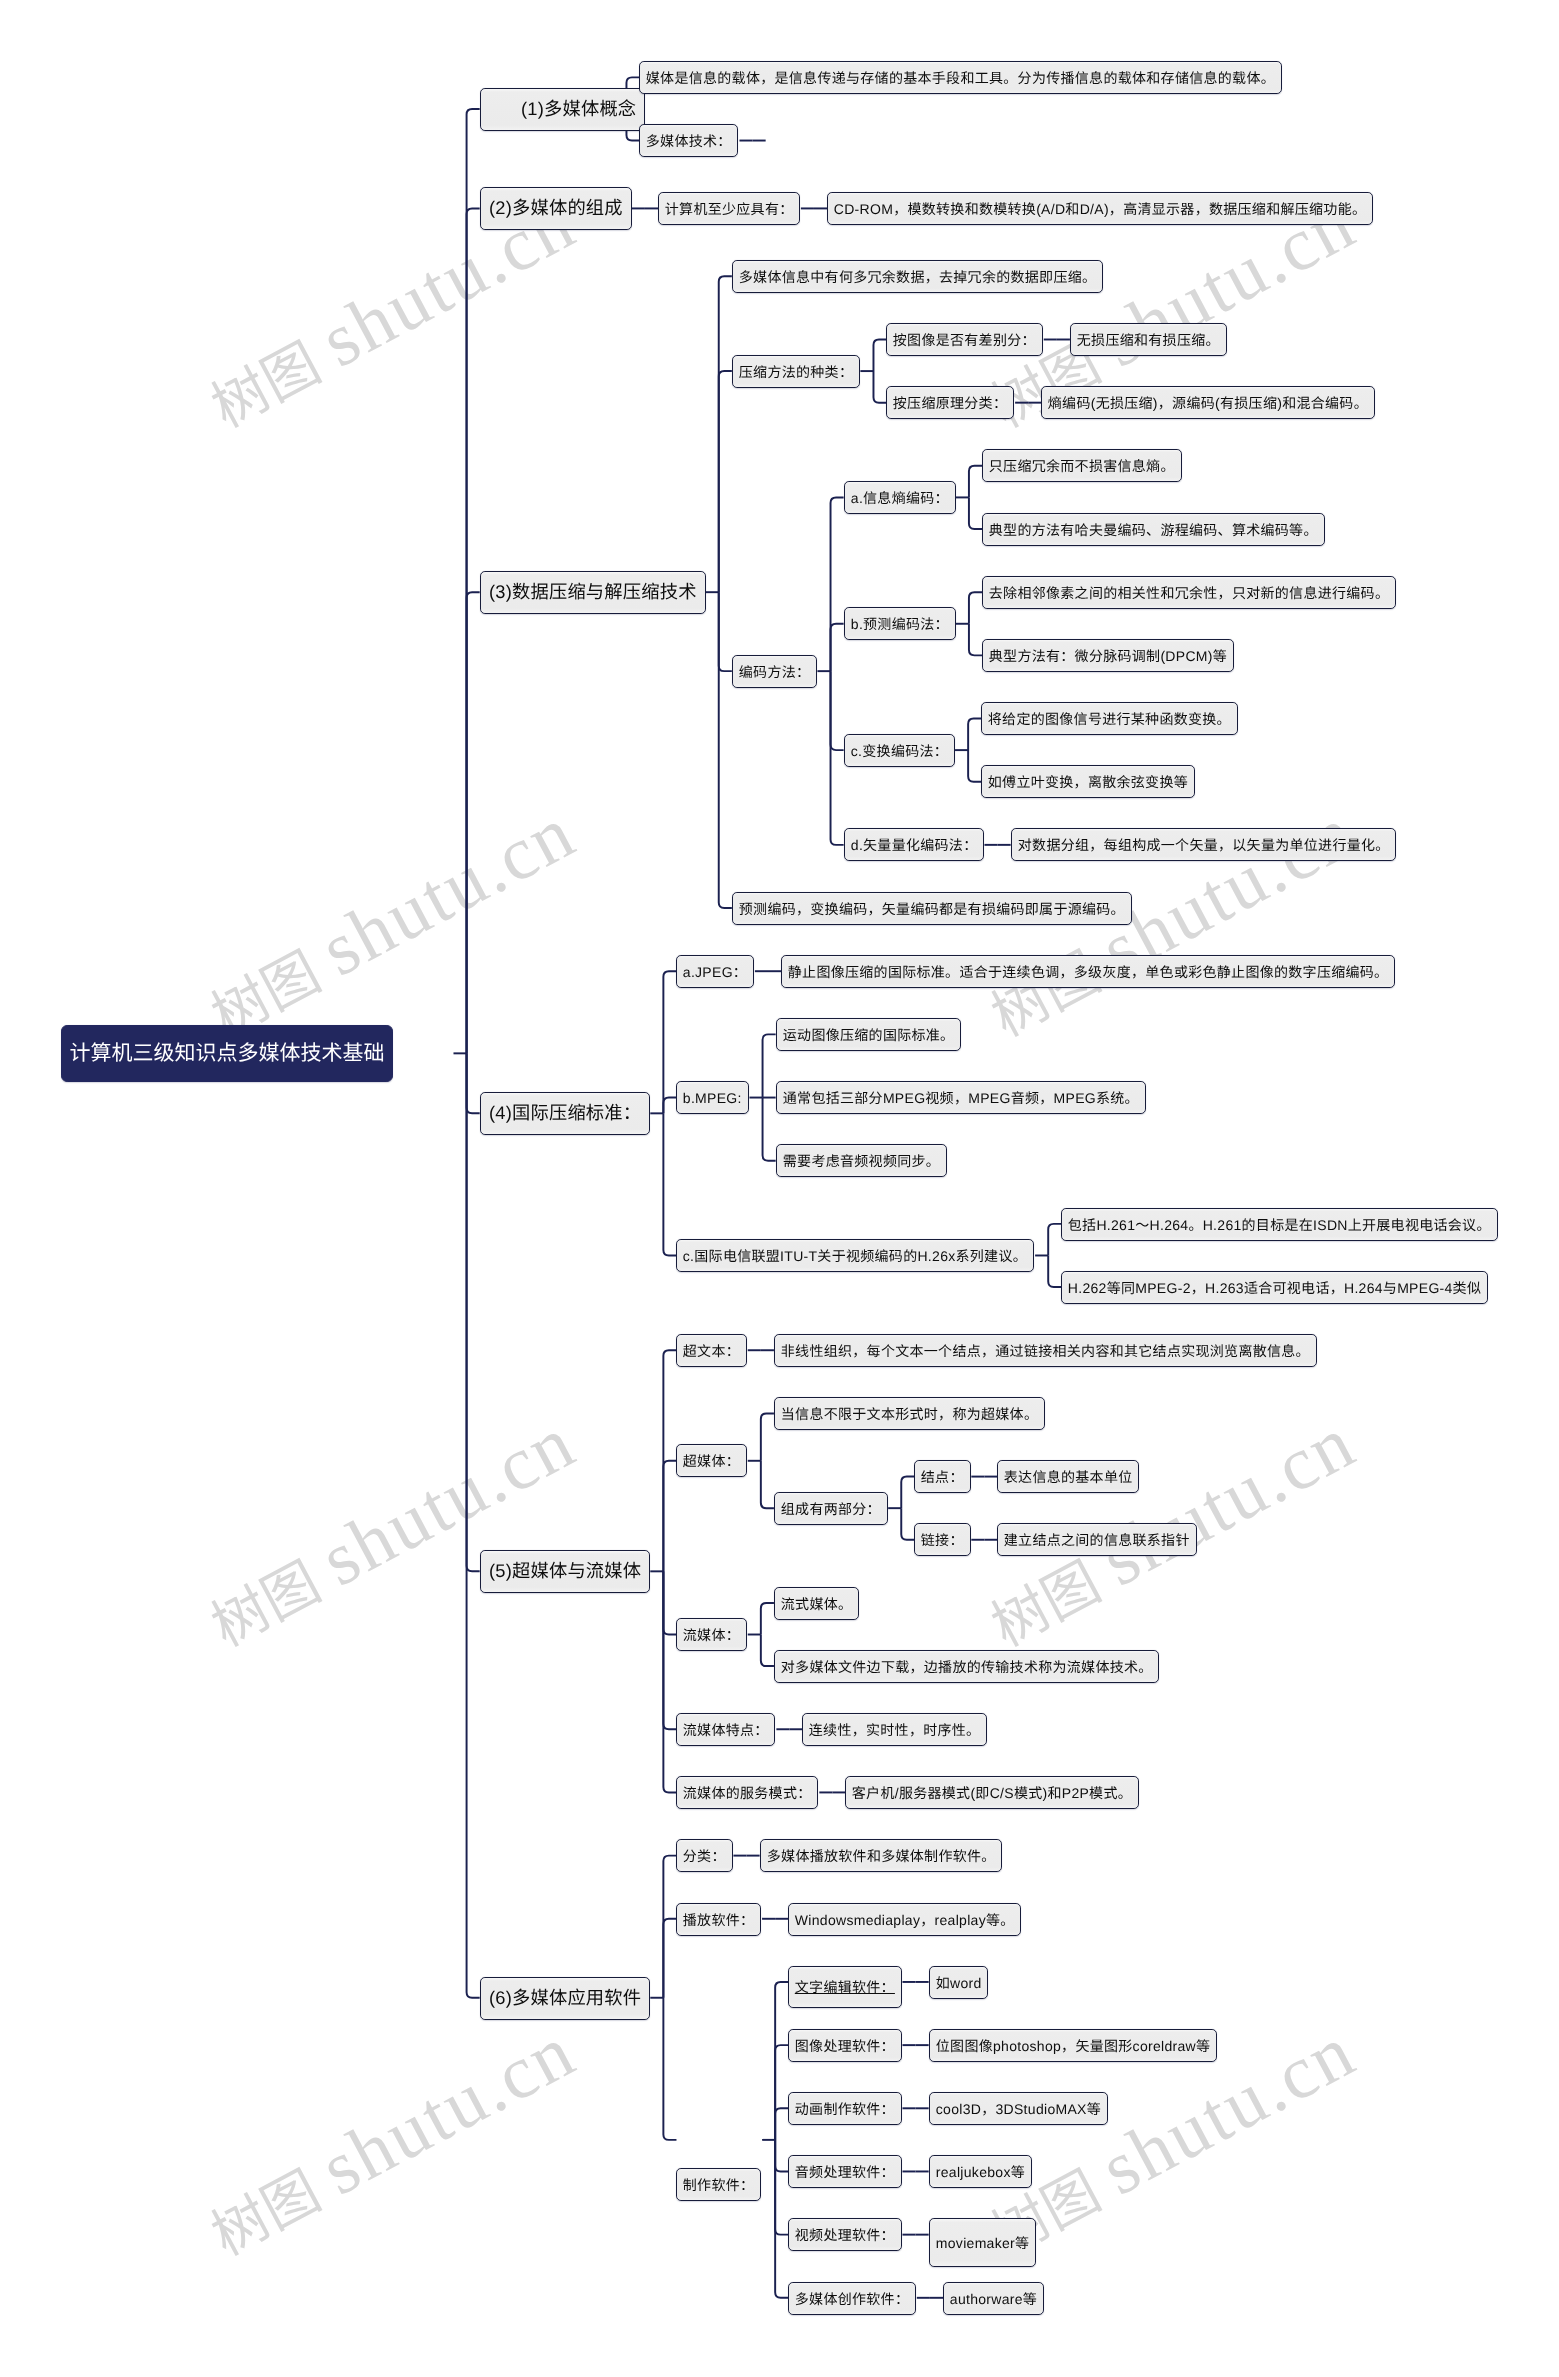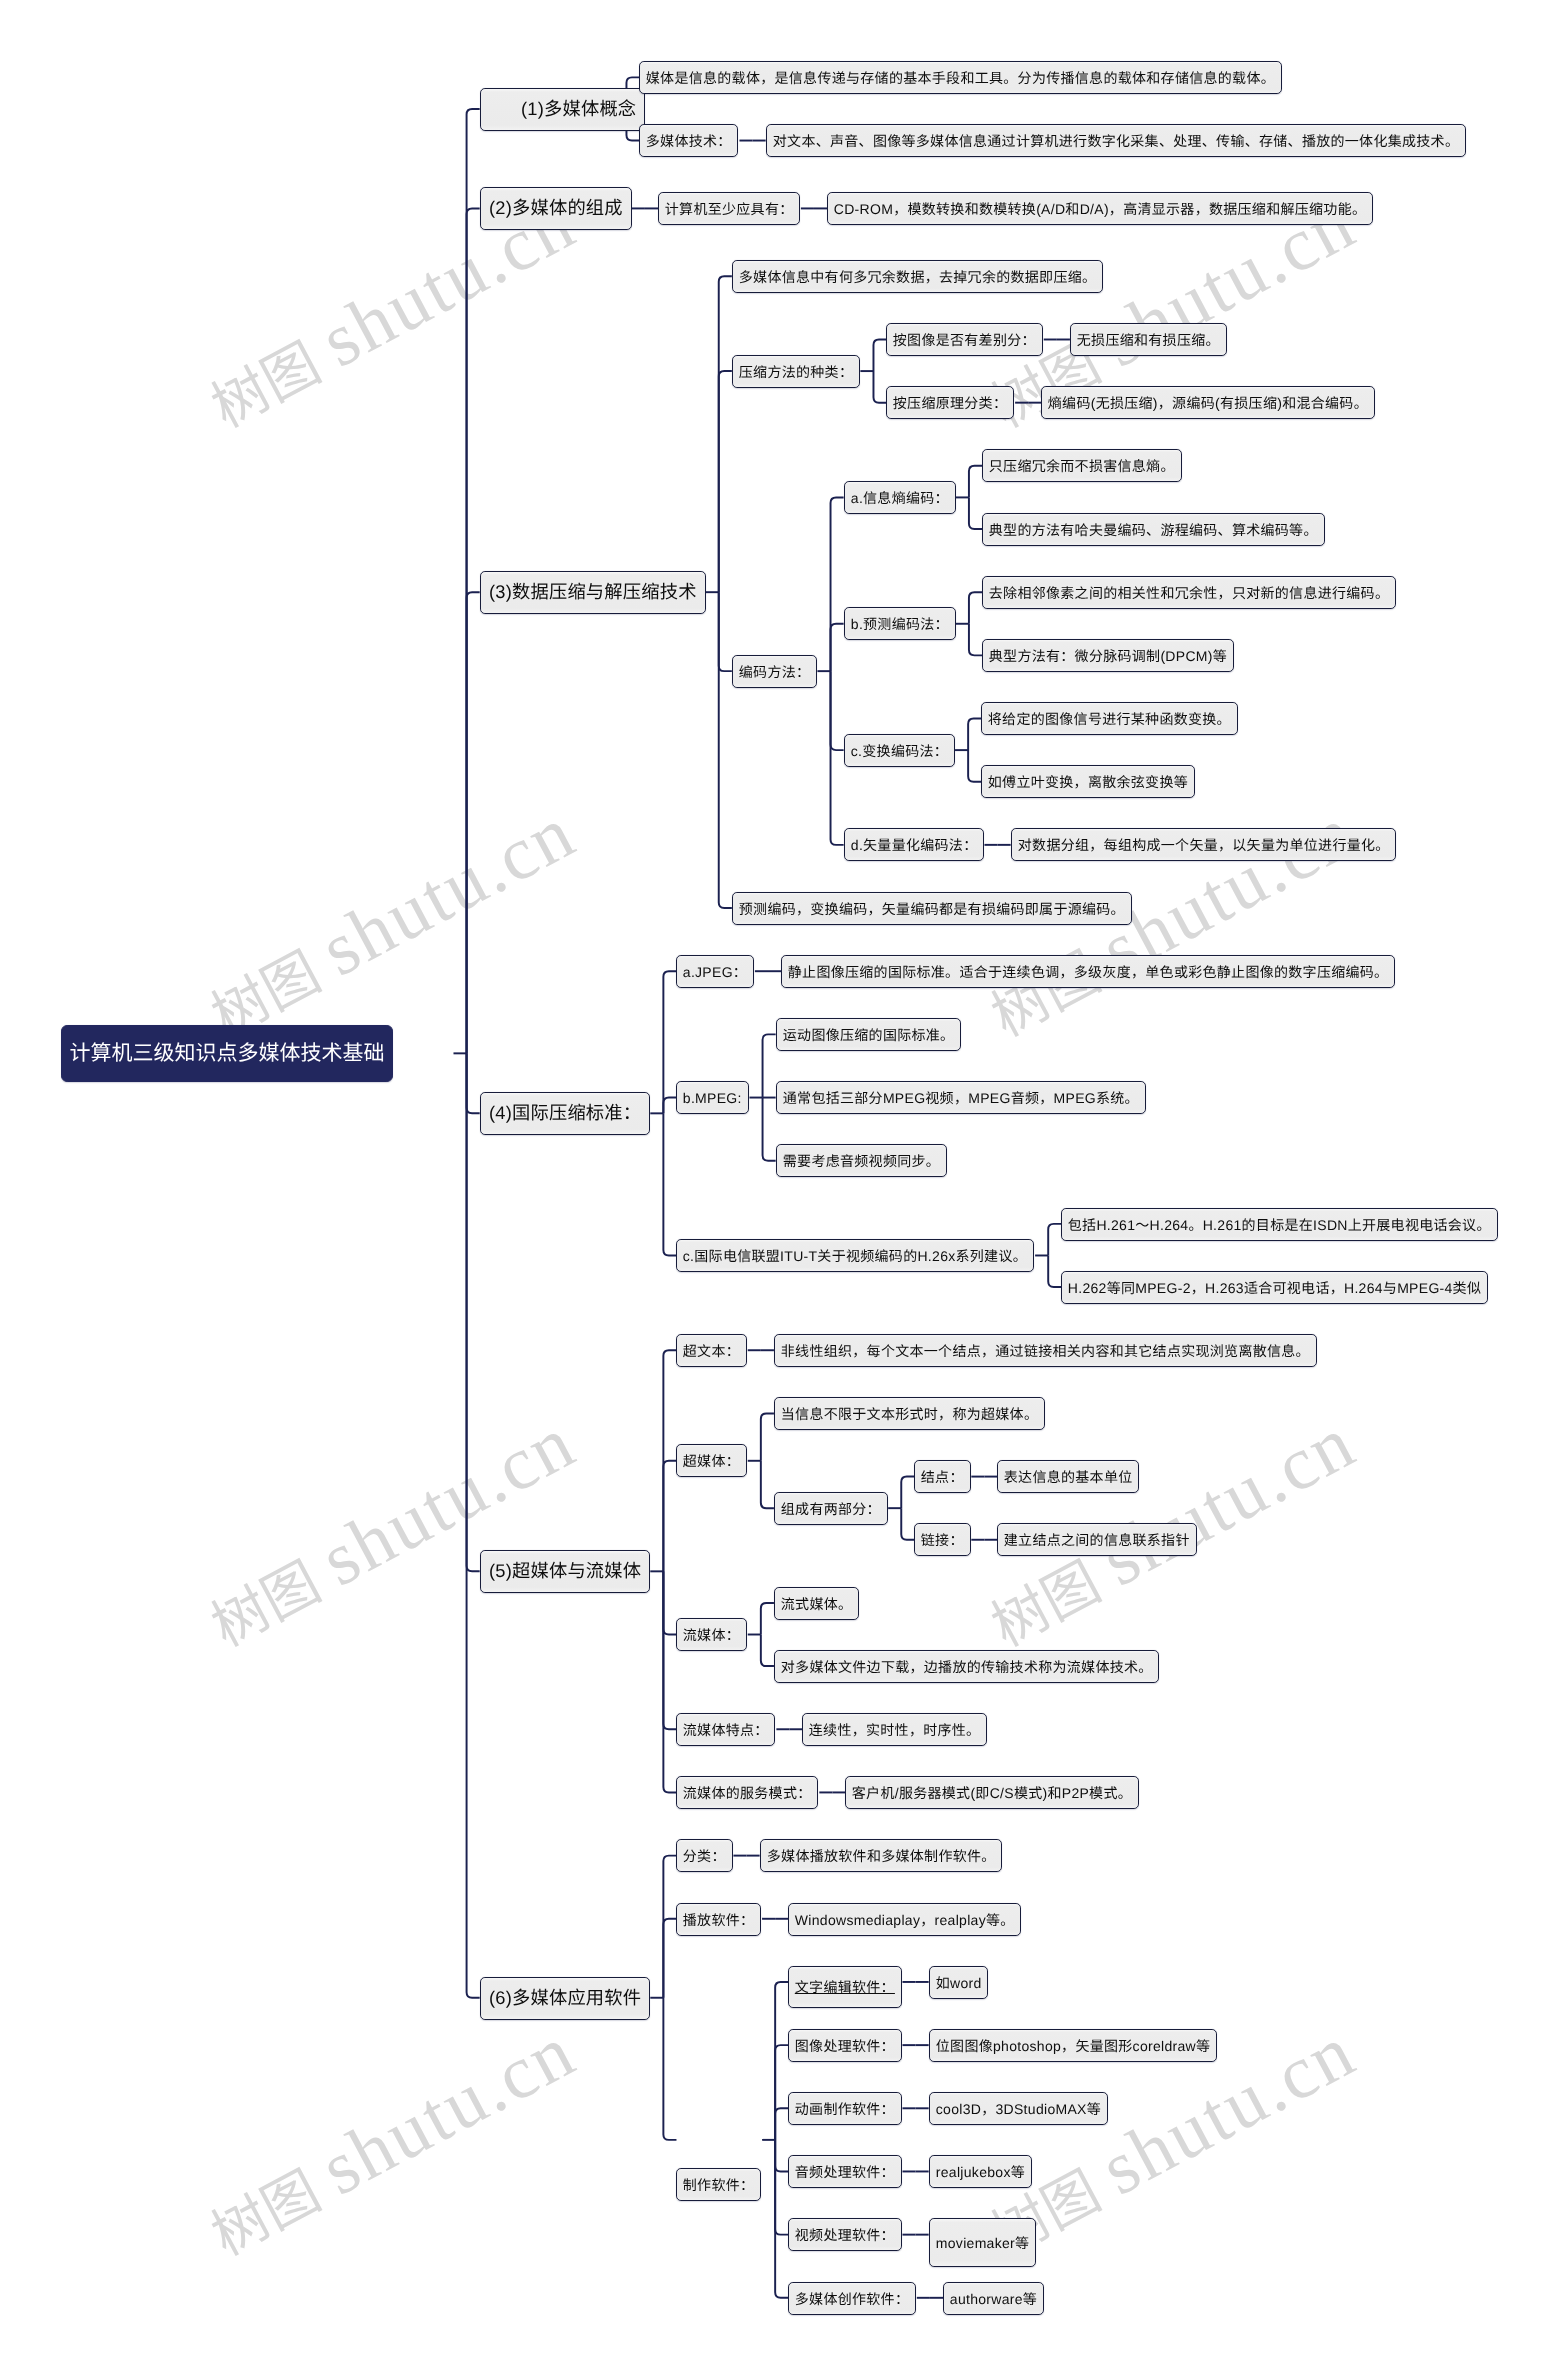--- a/index.html
+++ b/index.html
@@ -162,21 +162,20 @@
     <path d="M1481.05 3668.3 H1502.55" fill="none" stroke="#1b2150" stroke-width="3.2" stroke-linecap="butt"></path>
     <path d="M1502.55 3668.3 H1524.05" fill="none" stroke="#1b2150" stroke-width="3.2" stroke-linecap="butt"></path>
     <path d="M1504.55 3772 H1526.05" fill="none" stroke="#1b2150" stroke-width="3.2" stroke-linecap="butt"></path>
     <path d="M1526.05 3772 H1547.55" fill="none" stroke="#1b2150" stroke-width="3.2" stroke-linecap="butt"></path>
   </svg>
 <div id="nodes">
 <div class="node root" style="left: 61px; top: 1025px; height: 57px;">计算机三级知识点多媒体技术基础</div>
 <div class="node lvl1" style="left: 480px; top: 88px; height: 43px; padding-left: 40px;">(1)多媒体概念</div>
 <div class="node lvl2" style="left: 639px; top: 61px; height: 33px;">媒体是信息的载体，是信息传递与存储的基本手段和工具。分为传播信息的载体和存储信息的载体。</div>
 <div class="node lvl2" style="left: 639px; top: 124px; height: 33px;">多媒体技术：</div>
-<div class="node lvl2" style="left: 766px; top: 124px; height: 33px;">对文本、声音、图像等多媒体信息通过计算机进行数字化采集、处理、传输、存储、播放的一体化集成技术。</div>
 <div class="node lvl1" style="left: 480px; top: 187px; height: 43px;">(2)多媒体的组成</div>
 <div class="node lvl2" style="left: 658px; top: 192px; height: 33px;">计算机至少应具有：</div>
 <div class="node lvl2" style="left: 827px; top: 192px; height: 33px;">CD-ROM，模数转换和数模转换(A/D和D/A)，高清显示器，数据压缩和解压缩功能。</div>
 <div class="node lvl1" style="left: 480px; top: 571px; height: 43px;">(3)数据压缩与解压缩技术</div>
 <div class="node lvl2" style="left: 732px; top: 260px; height: 33px;">多媒体信息中有何多冗余数据，去掉冗余的数据即压缩。</div>
 <div class="node lvl2" style="left: 732px; top: 355px; height: 33px;">压缩方法的种类：</div>
 <div class="node lvl2" style="left: 886px; top: 323px; height: 33px;">按图像是否有差别分：</div>
 <div class="node lvl2" style="left: 1070px; top: 323px; height: 33px;">无损压缩和有损压缩。</div>
 <div class="node lvl2" style="left: 886px; top: 386px; height: 33px;">按压缩原理分类：</div>
 <div class="node lvl2" style="left: 1041px; top: 386px; height: 33px;">熵编码(无损压缩)，源编码(有损压缩)和混合编码。</div>

